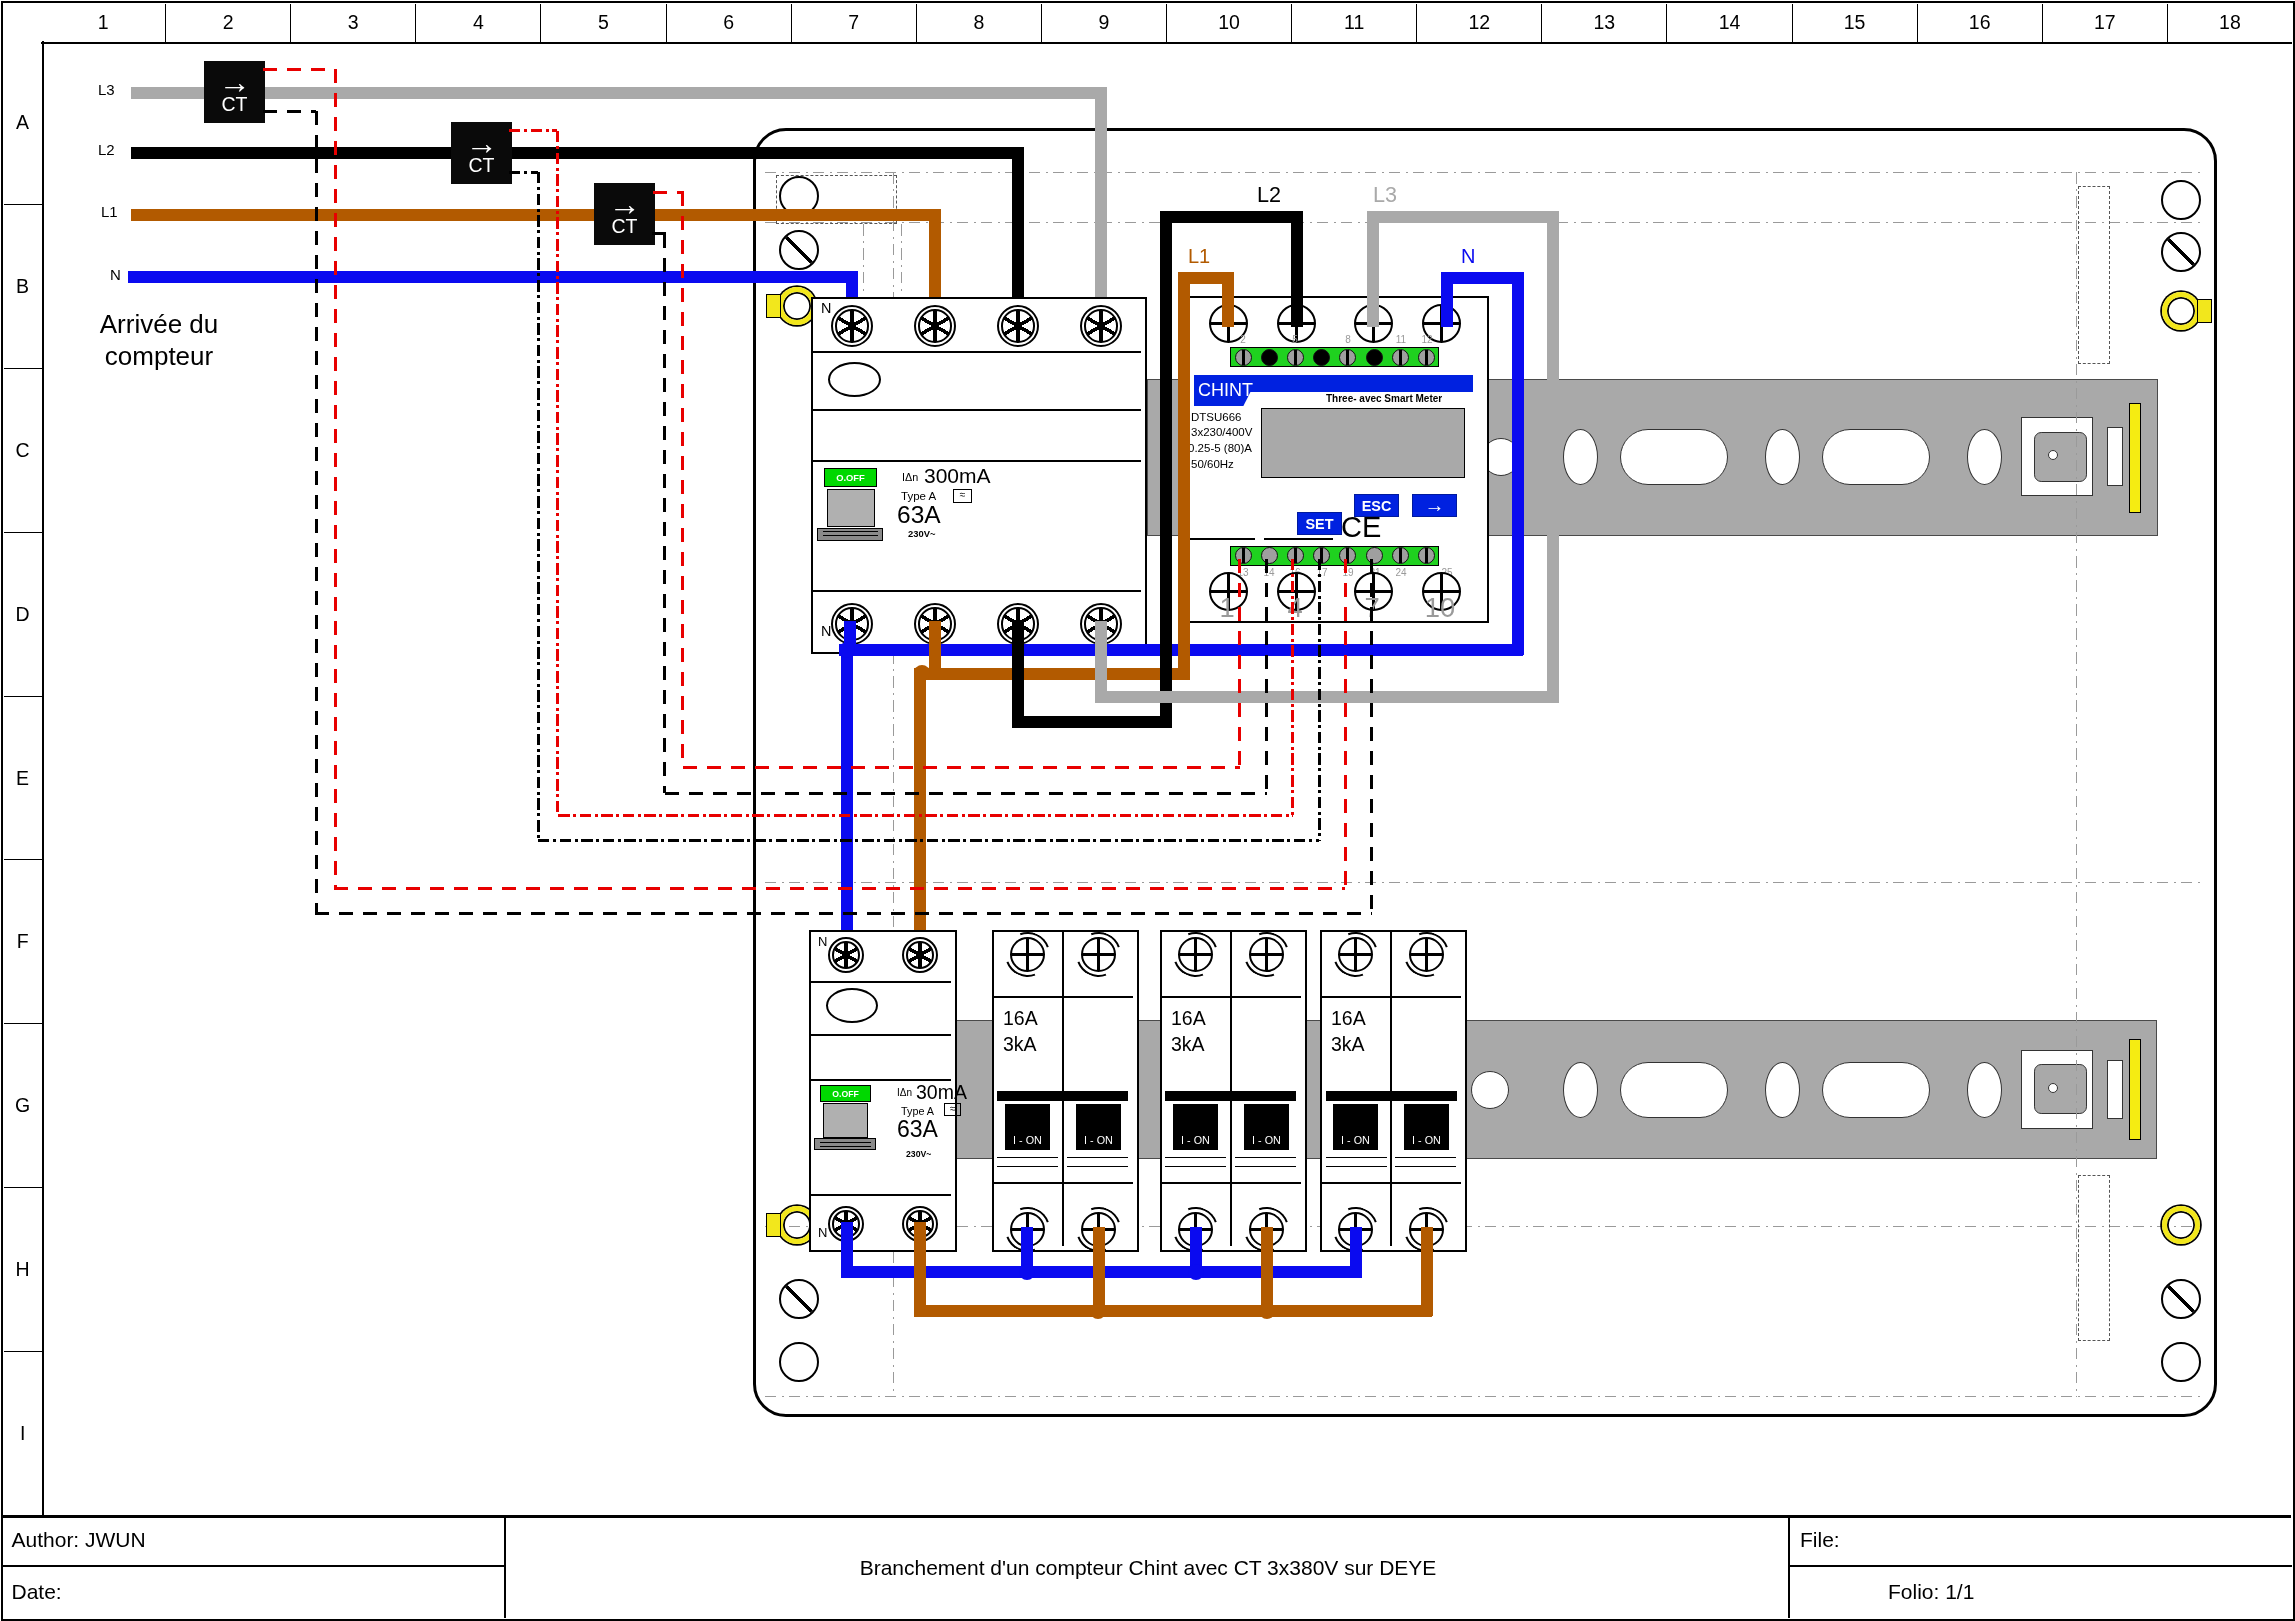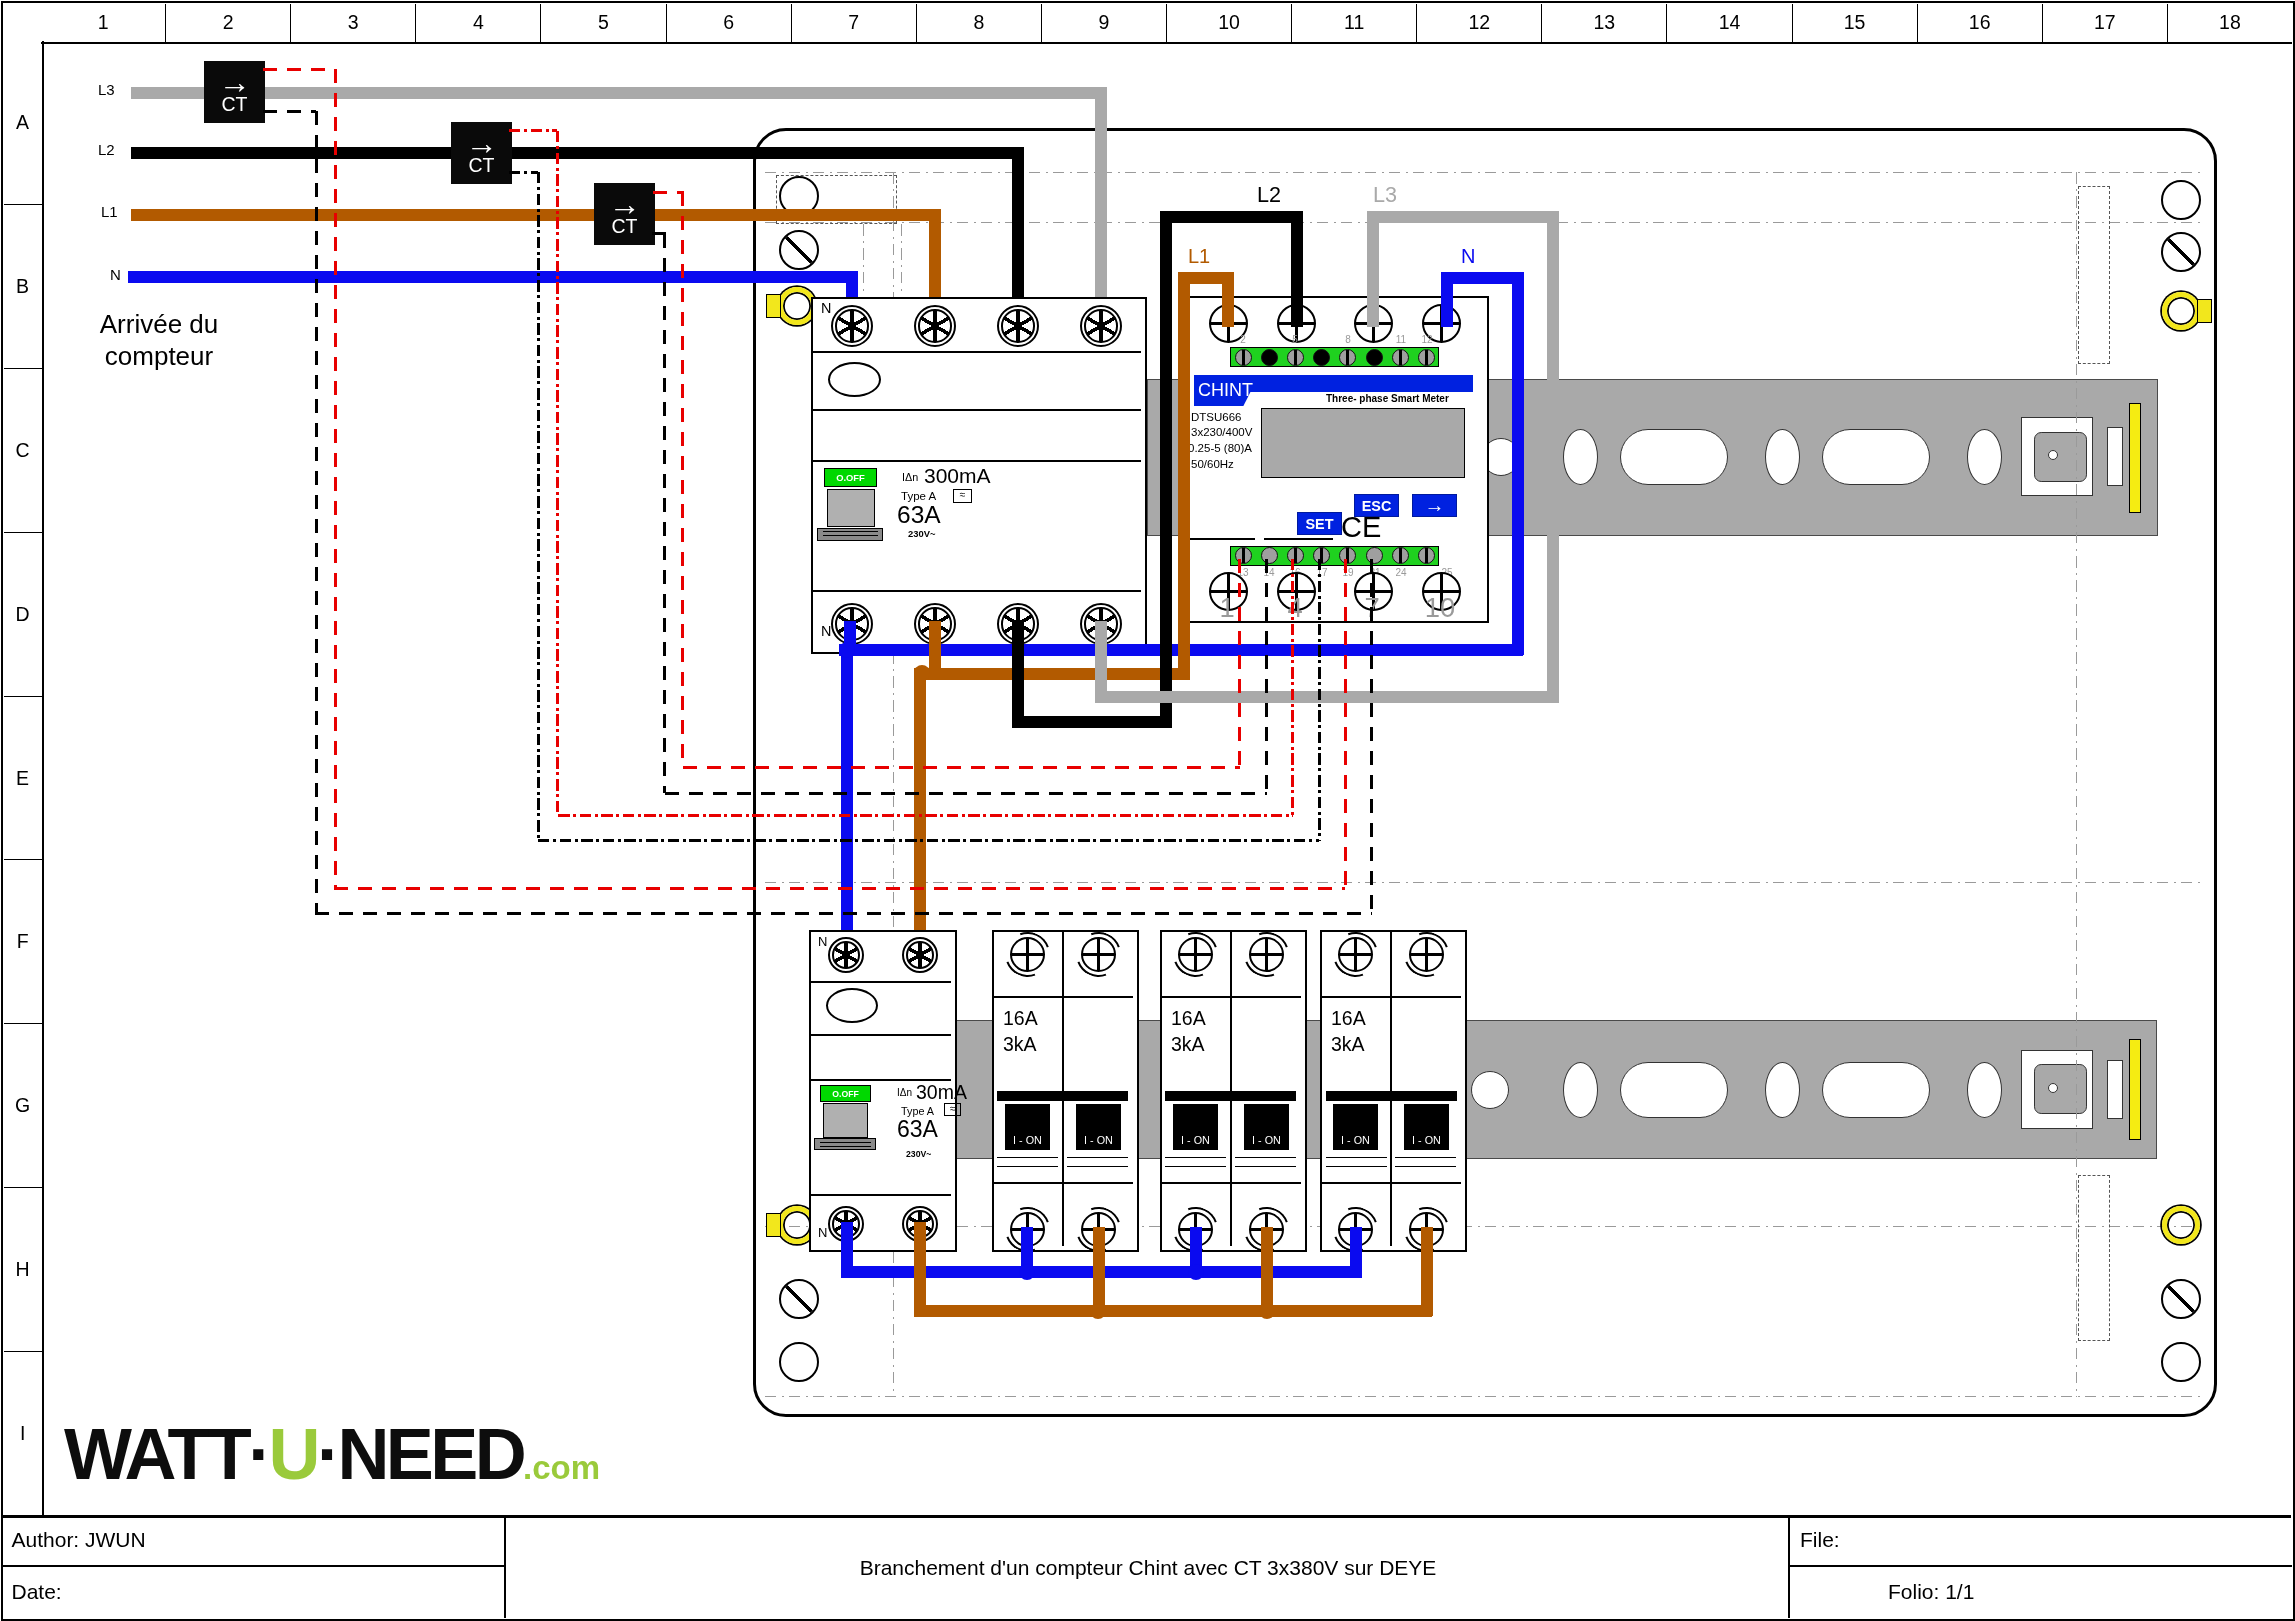--- a/index.html
+++ b/index.html
@@ -251,21 +251,21 @@
   <div class="strip-scr filled" style="left:1261px;top:349px;"></div>
   <div class="strip-scr" style="left:1287px;top:349px;"></div>
   <div class="strip-scr filled" style="left:1313px;top:349px;"></div>
   <div class="strip-scr" style="left:1339px;top:349px;"></div>
   <div class="strip-scr filled" style="left:1366px;top:349px;"></div>
   <div class="strip-scr" style="left:1392px;top:349px;"></div>
   <div class="strip-scr" style="left:1418px;top:349px;"></div>
   <div class="abs" style="left:1194px;top:375px;width:279px;height:16.6px;background:#0021e0;"></div>
   <div class="abs" style="left:1194px;top:375px;width:65px;height:31px;background:#0021e0;clip-path:polygon(0 0,100% 0,76% 100%,0 100%);"></div>
   <span class="lbl" style="left:1198px;top:380px;font-size:18px;color:#fff;">CHINT</span>
-  <span class="lbl" style="left:1326px;top:393px;font-size:10px;font-weight:bold;">Three- phase Smart Meter</span>
+  <span class="lbl" style="left:1326px;top:393px;font-size:10px;font-weight:bold;">Three- avec Smart Meter</span>
   <span class="lbl" style="left:1191px;top:411px;font-size:11.5px;">DTSU666</span>
   <span class="lbl" style="left:1191px;top:426px;font-size:11.5px;">3x230/400V</span>
   <span class="lbl" style="left:1188px;top:442px;font-size:11.5px;">0.25-5 (80)A</span>
   <span class="lbl" style="left:1191px;top:458px;font-size:11.5px;">50/60Hz</span>
   <div class="abs" style="left:1261px;top:408px;width:202px;height:68px;background:#a9a9a9;border:1.4px solid #000;"></div>
   <div class="bluebtn" style="left:1297px;top:494px;width:45px;height:23px;font-size:14.4px;margin-top:18px;">SET</div>
   <div class="bluebtn" style="left:1354px;top:494px;width:45px;height:23px;font-size:14.4px;">ESC</div>
   <div class="bluebtn" style="left:1412px;top:494px;width:45px;height:23px;font-size:20px;">→</div>
   <span class="lbl" style="left:1341px;top:511px;font-size:29px;">CE</span>
   <div class="divl" style="left:1189px;top:538px;width:66px;height:2.2px;"></div>
@@ -446,23 +446,20 @@
   <div class="dvr" style="left:1344px;top:559px;height:331px;"></div>
   <div class="dhr" style="left:334px;top:887px;width:1011px;"></div>
   <div class="dvr" style="left:334px;top:69px;height:819px;"></div>
   <div class="dhr" style="left:263px;top:68px;width:72px;"></div>
 
   <div class="dvb" style="left:1370px;top:559px;height:356px;"></div>
   <div class="dhb" style="left:315px;top:912px;width:1057px;"></div>
   <div class="dvb" style="left:315px;top:111px;height:802px;"></div>
   <div class="dhb" style="left:263px;top:110px;width:53px;"></div>
 
-  <div id="logo">
-    <span>WATT</span><span>·</span><span class="green">U</span><span>·</span><span>NEED</span><span class="green tld">.com</span>
-  </div>
 
   <div class="tbline" style="left:1.4px;top:1515px;width:2290px;height:2.9px;"></div>
   <div class="tbline" style="left:504px;top:1515px;width:2.2px;height:103px;"></div>
   <div class="tbline" style="left:1788px;top:1515px;width:2.2px;height:103px;"></div>
   <div class="tbline" style="left:1.4px;top:1565px;width:504px;height:2.2px;"></div>
   <div class="tbline" style="left:1788px;top:1565px;width:504px;height:2.2px;"></div>
   <span class="lbl" style="left:11.5px;top:1528px;font-size:21px;">Author: JWUN</span>
   <span class="lbl" style="left:11.5px;top:1580px;font-size:21px;">Date:</span>
   <div class="lbl" style="left:507px;top:1556px;width:1282px;text-align:center;font-size:21px;">Branchement d'un compteur Chint avec CT 3x380V sur DEYE</div>
   <span class="lbl" style="left:1800px;top:1528px;font-size:21px;">File:</span>

